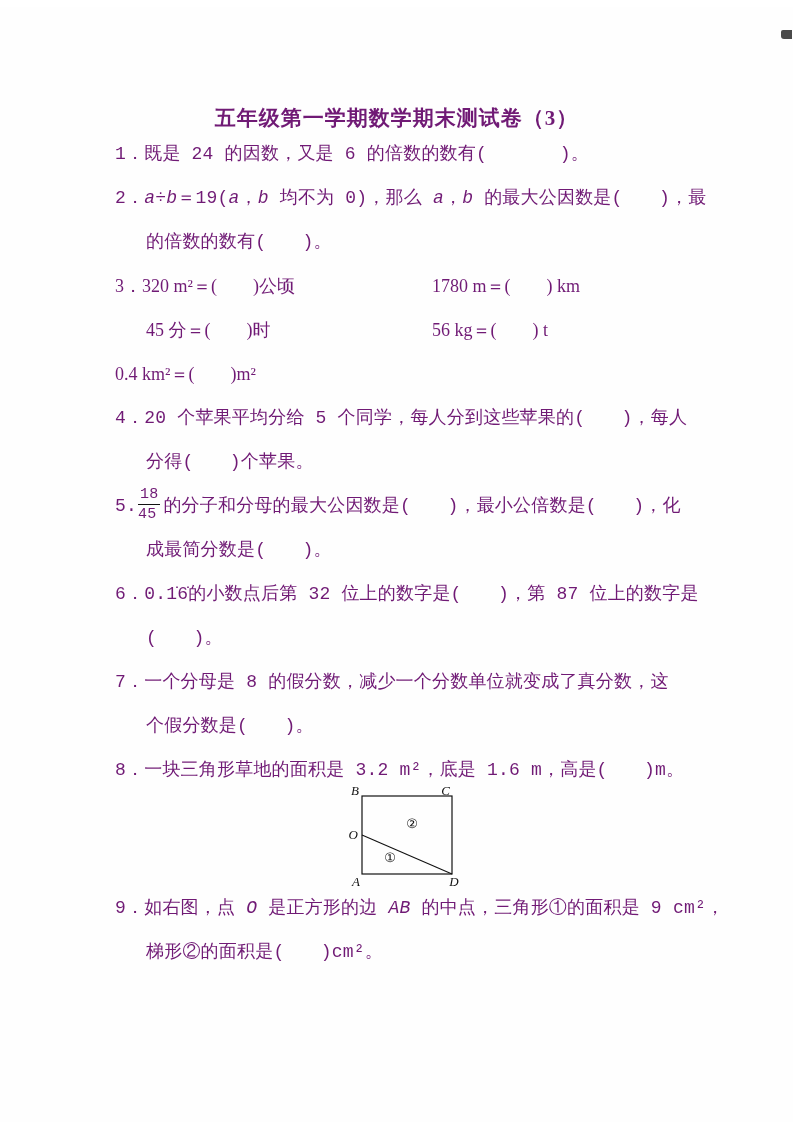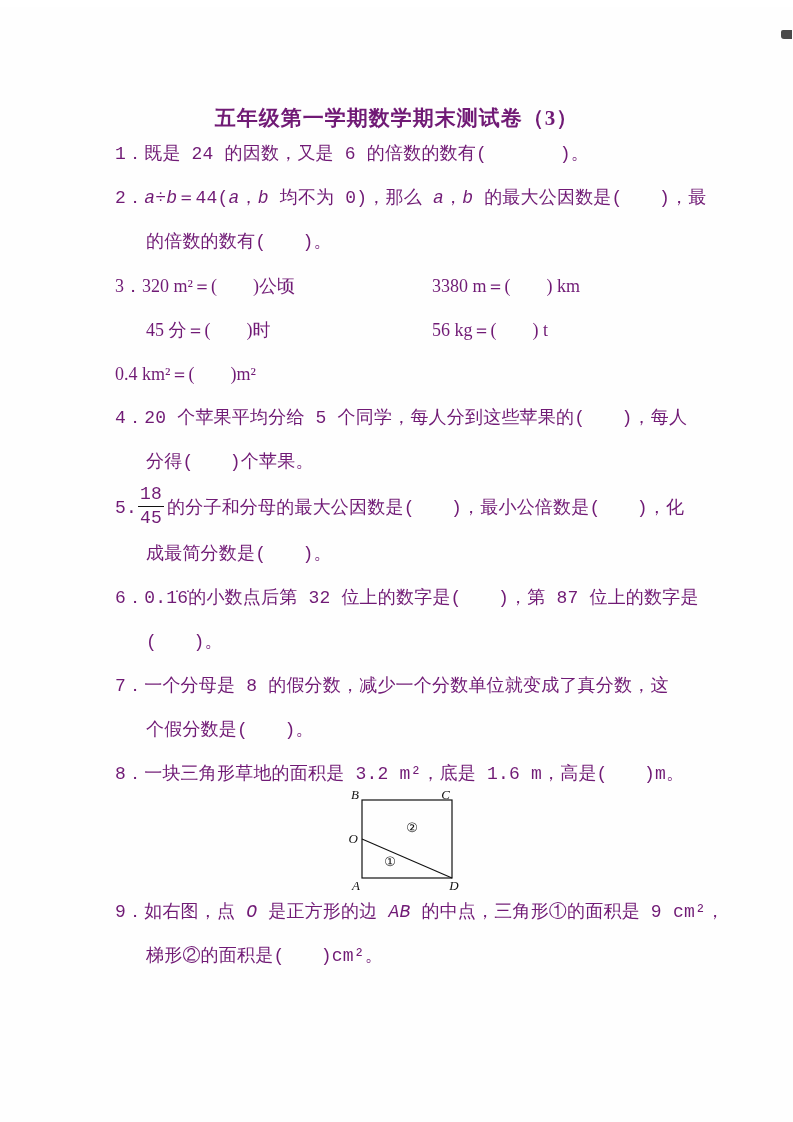--- a/index.html
+++ b/index.html
@@ -49,22 +49,21 @@
     font-family: Liberation Mono, monospace;
   }
   .cont { padding-left: 31px; }
   .q3row { display: flex; line-height: 44px; font-size: 18px; white-space: nowrap; }
   .q3row .c1 { width: 317px; }
   .q3row.sub .c1 { padding-left: 31px; }
   .it { font-style: italic; }
   .frac {
     display: inline-block;
     vertical-align: middle;
-    text-align: center;
-    font-size: 18px;
+    font-size: 15px;
     line-height: 1.15;
     margin: 0 3px 4px 1px;
   }
   .frac .num { display: block; border-bottom: 1.2px solid #111; padding: 0 2px 1px; }
   .frac .den { display: block; padding-top: 1px; }
   .figwrap {
     height: 94px;
     display: flex;
     justify-content: center;
     align-items: center;
@@ -78,26 +77,26 @@
 
 <div class="page">
   <div class="scan-mark"></div>
 
   <h1 class="title">五年级第一学期数学期末测试卷（3）</h1>
 
   <div class="content">
 
     <p class="line">1．既是 24 的因数，又是 6 的倍数的数有(　　　　)。</p>
 
-    <p class="line"><span>2．</span><span class="it">a</span><span>÷</span><span class="it">b</span><span>＝44(</span><span class="it">a</span><span>，</span><span class="it">b</span><span> 均不为 0)，那么 </span><span class="it">a</span><span>，</span><span class="it">b</span><span> 的最大公因数是(　　)，最</span></p>
+    <p class="line"><span>2．</span><span class="it">a</span><span>÷</span><span class="it">b</span><span>＝19(</span><span class="it">a</span><span>，</span><span class="it">b</span><span> 均不为 0)，那么 </span><span class="it">a</span><span>，</span><span class="it">b</span><span> 的最大公因数是(　　)，最</span></p>
     <p class="line cont">的倍数的数有(　　)。</p>
 
     <div class="q3row">
       <span class="c1">3．320 m²＝(　　)公顷</span>
-      <span class="c2">3380 m＝(　　) km</span>
+      <span class="c2">1780 m＝(　　) km</span>
     </div>
     <div class="q3row sub">
       <span class="c1">45 分＝(　　)时</span>
       <span class="c2">56 kg＝(　　) t</span>
     </div>
     <div class="q3row sub">
       <span class="c2">0.4 km²＝(　　)m²</span>
     </div>
 
     <p class="line">4．20 个苹果平均分给 5 个同学，每人分到这些苹果的(　　)，每人</p>

